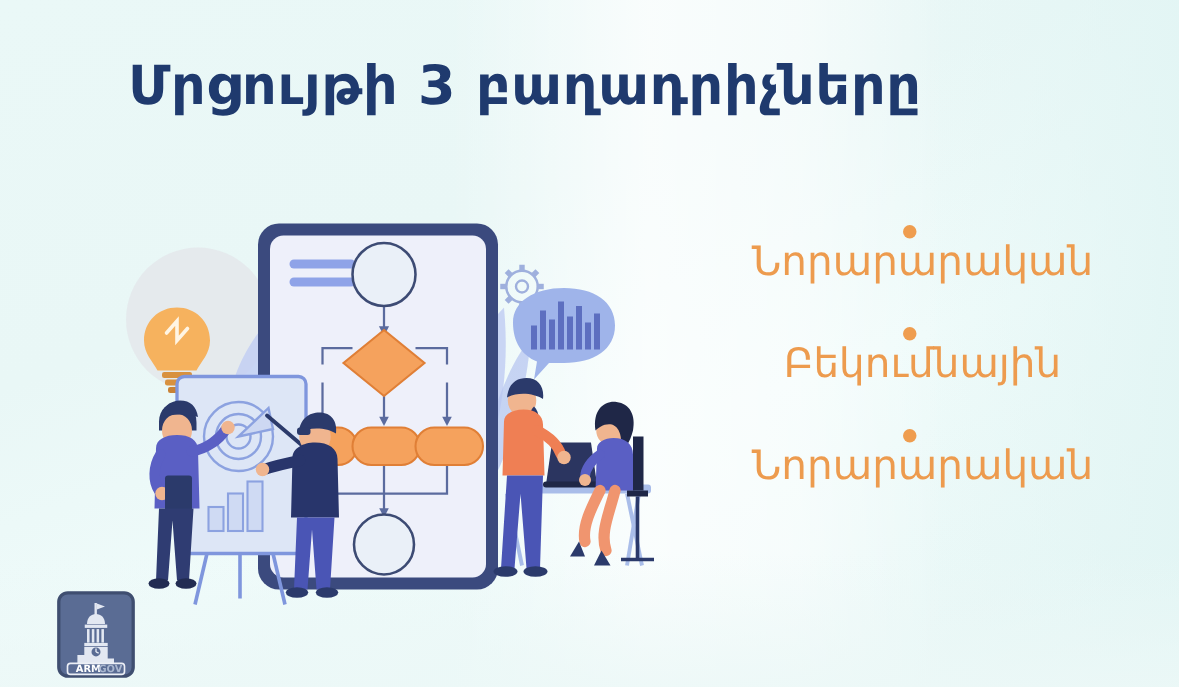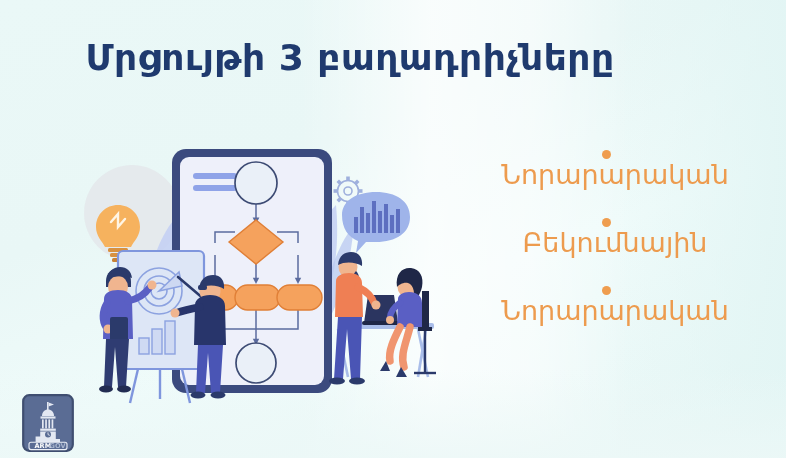--- a/index.html
+++ b/index.html
@@ -84,21 +84,21 @@
   #art {
     position: absolute;
     left: 60px; top: 95px;
     width: 400px; height: 320px;
   }
   #art svg { display: block; }
 
   
   #logo {
     position: absolute;
-    left: 22px; top: 394px;
+    left: 38px; top: 394px;
     width: 52px; height: 58px; border-radius: 24px;
   }
   #logo svg { display: block; }
 </style>
 </head>
 <body>
 
 <div id="slide">
 
   <div class="wash-center"></div>

